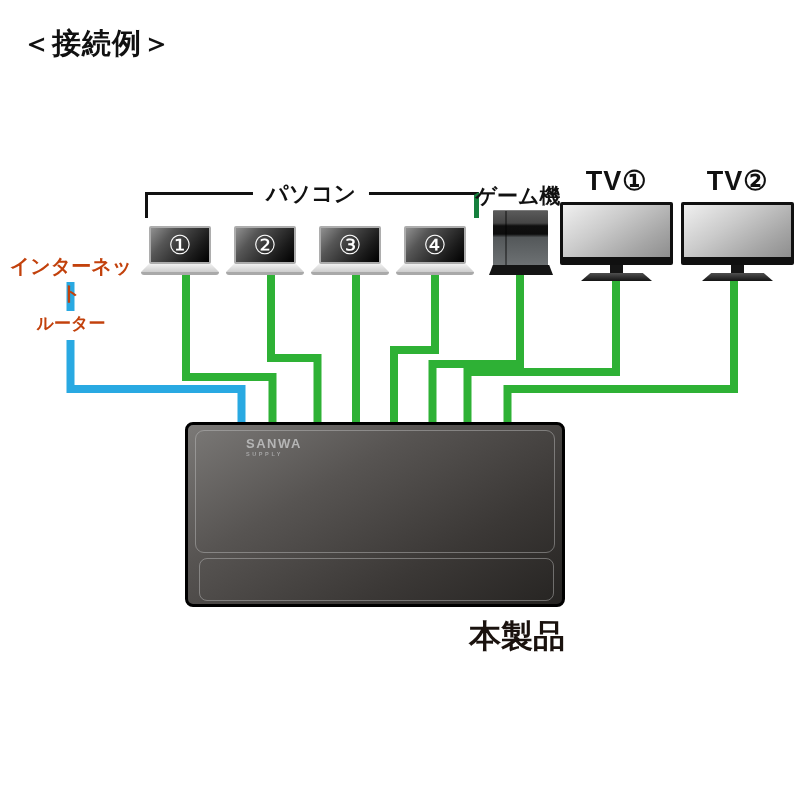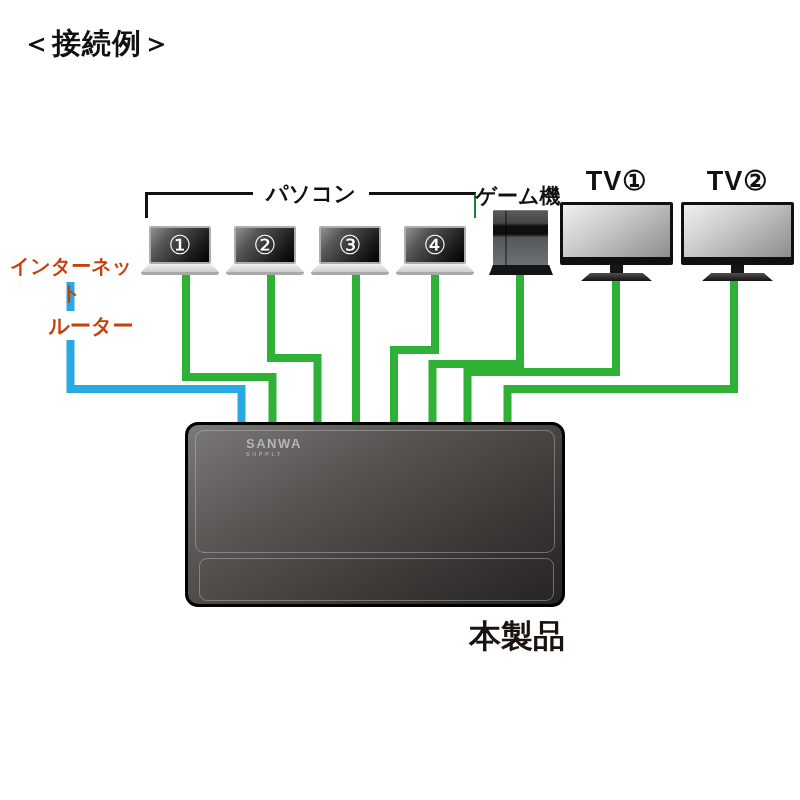--- a/index.html
+++ b/index.html
@@ -4,32 +4,32 @@
 <style>
   html,body{margin:0;padding:0;background:#fff;}
   .stage{position:relative;width:800px;height:800px;background:#ffffff;overflow:hidden;
          font-family:"Liberation Sans",sans-serif;}
   .abs{position:absolute;}
 
   
   .title{left:22px;top:24px;font-size:29px;font-weight:bold;color:#111;letter-spacing:1px;font-family:Liberation Mono, monospace;}
   .net-label{left:0;width:142px;text-align:center;font-weight:bold;color:#c2410c;}
   .internet{top:253px;font-size:20px;}
-  .router{top:312px;font-size:21px;padding-left:20px;}
+  .router{top:312px;font-size:17px;}
   .dev-label{font-weight:bold;color:#111;text-align:center;}
   .game-label{left:460px;top:182px;width:116px;font-size:21px;}
   .tv-label{width:113px;font-size:27px;top:165px;letter-spacing:1px;}
   .tv1-label{left:560px;}
   .tv2-label{left:681px;}
   .product-label{left:185px;top:615px;width:380px;text-align:right;
                  font-size:32px;font-weight:bold;color:#1a120e;}
 
   
   .bracket{left:145px;top:192px;width:326px;height:23px;
-           border-top:3px solid #111;border-left:3px solid #111;border-right:2px solid #15803d;}
+           border-top:3px solid #111;border-left:3px solid #111;border-right:5px solid #15803d;}
   .bracket-label{position:absolute;left:50%;top:-16px;transform:translateX(-50%);
                  background:#fff;padding:0 13px;font-size:22px;font-weight:bold;
                  color:#111;white-space:nowrap;}
 
   
   svg.cables{left:0;top:0;}
   svg.cables polyline{fill:none;stroke-width:8;stroke-linejoin:miter;}
 
   
   .laptop{width:78px;height:50px;top:226px;}
@@ -61,21 +61,21 @@
   .tv .body{position:absolute;left:0;top:0;width:113px;height:63px;background:#101010;border-radius:2px;}
   .tv .screen{position:absolute;left:3px;top:3px;right:3px;bottom:8px;
         background:linear-gradient(145deg,#f0f0f0 0%,#cbcbcb 40%,#a6a6a6 75%,#8e8e8e 100%);}
   .tv .neck{position:absolute;left:50px;top:63px;width:13px;height:9px;background:#151515;}
   .tv .foot{position:absolute;left:21px;top:71px;width:71px;height:8px;
         clip-path:polygon(13% 0,87% 0,100% 100%,0 100%);
         background:linear-gradient(180deg,#505050,#141414);}
 
   
   .product{left:185px;top:422px;width:380px;height:185px;box-sizing:border-box;
-        border:3px solid #000;border-radius:13px;z-index:2;
+        border:3px solid #000;border-radius:8px;z-index:2;
         background:linear-gradient(150deg,#7b7977 0%,#575452 35%,#3b3836 70%,#262422 100%);}
   .product .panel-top{position:absolute;left:7px;right:7px;top:5px;height:121px;
         border:1.5px solid rgba(195,195,195,0.45);border-radius:9px;}
   .product .panel-bottom{position:absolute;left:11px;right:8px;top:133px;height:41px;
         border:1.5px solid rgba(195,195,195,0.45);border-radius:8px;}
   .product .logo{position:absolute;left:58px;top:12px;line-height:1;}
   .product .brand{font-size:13px;font-weight:bold;letter-spacing:1.5px;color:#b5b5b5;
         font-family:"Liberation Sans",sans-serif;}
   .product .brand-sub{font-size:5.5px;letter-spacing:2.6px;color:#a5a5a5;margin-top:2px;font-weight:bold;}
 </style>

